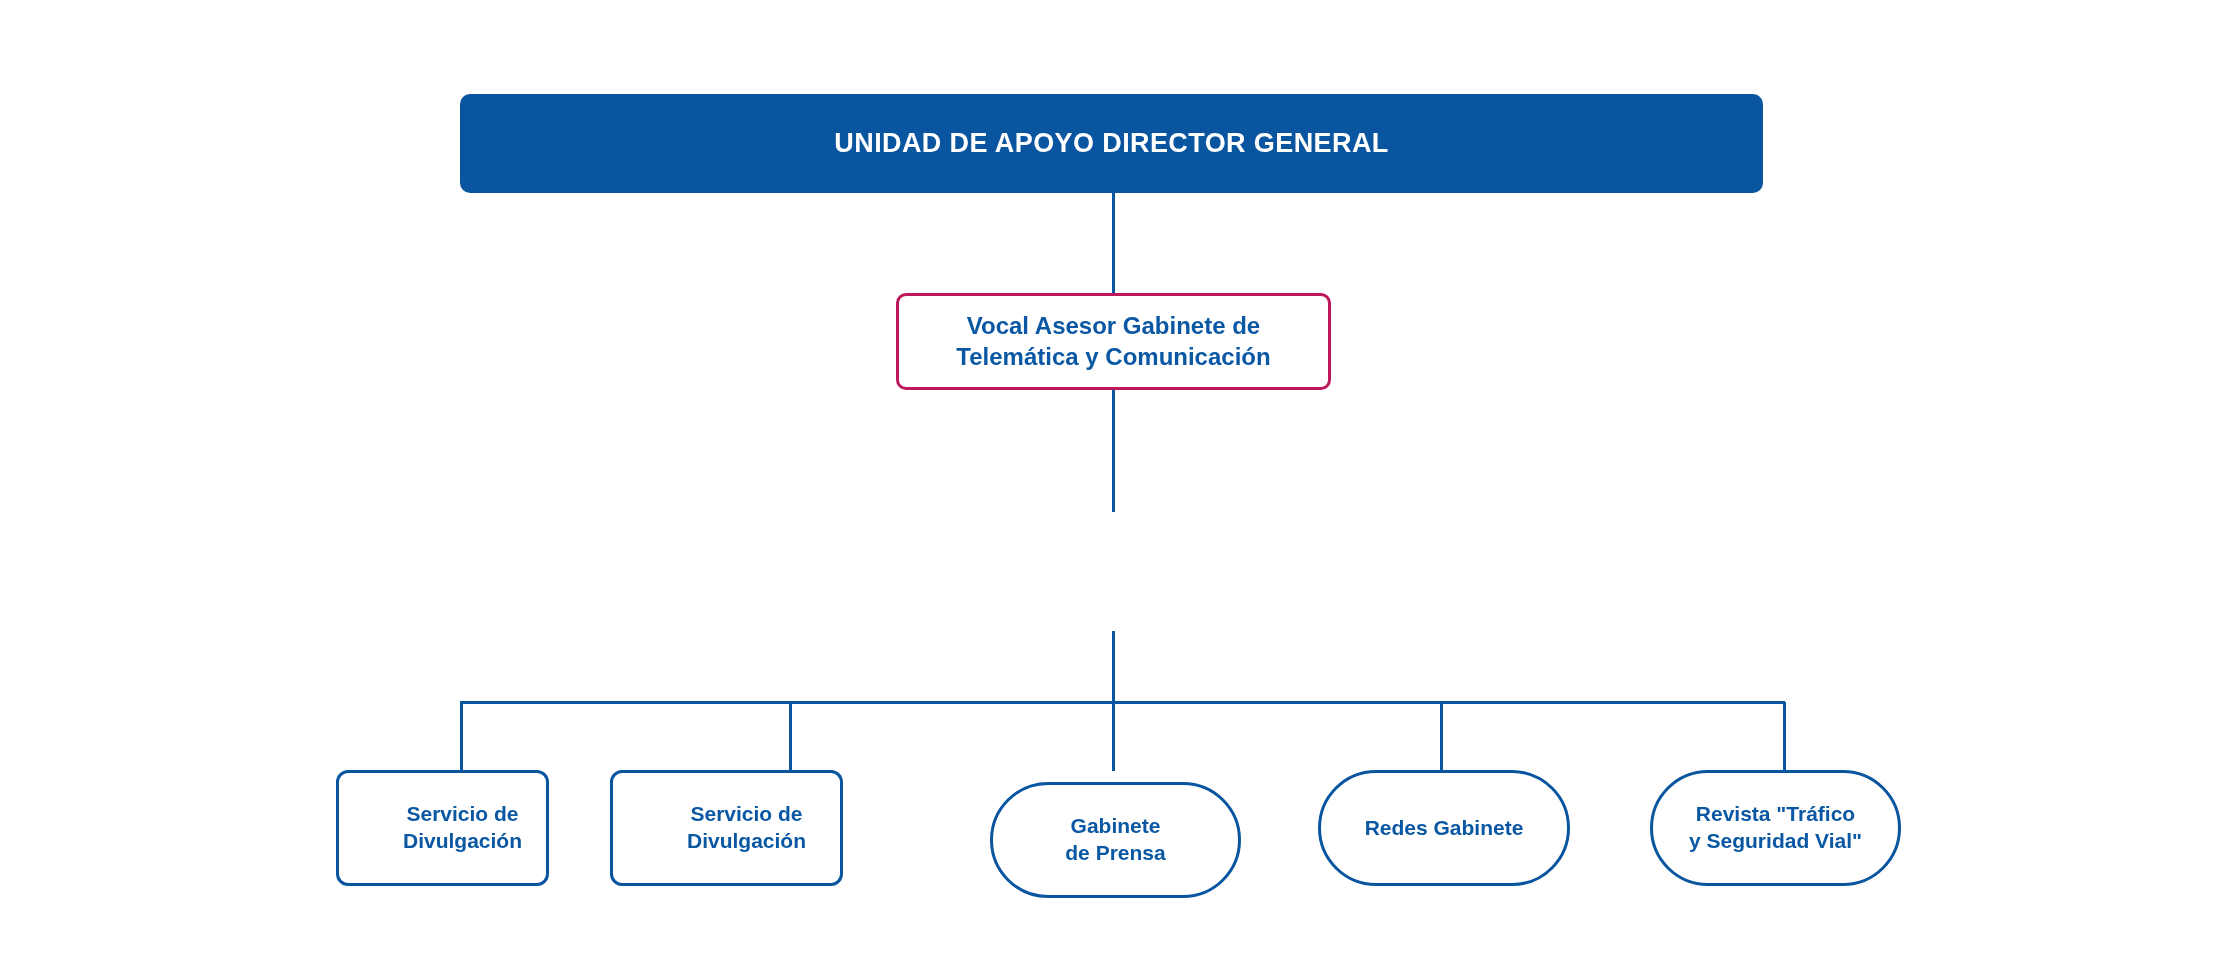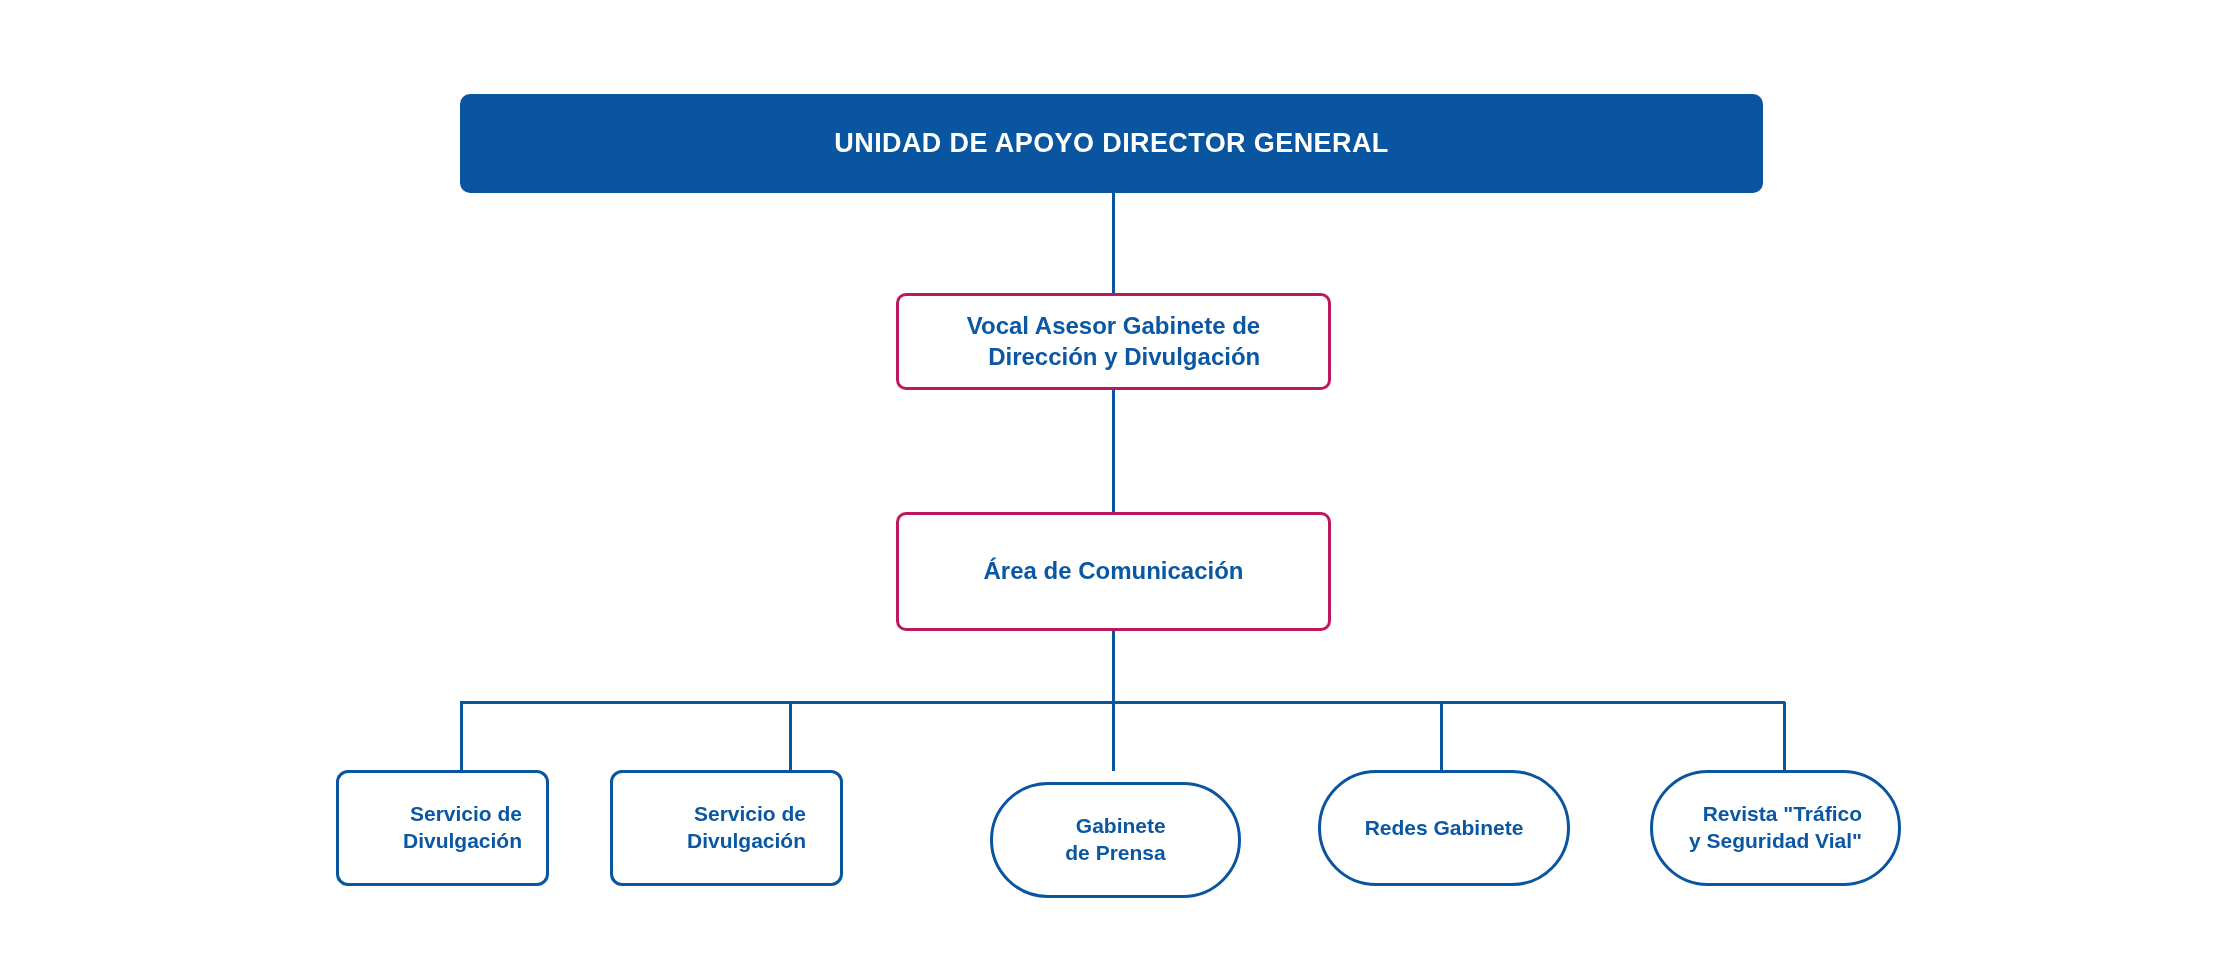--- a/index.html
+++ b/index.html
@@ -36,21 +36,21 @@
     shape-rendering: crispEdges;
   }
 
   
   .node {
     position: absolute;
     box-sizing: border-box;
     display: flex;
     align-items: center;
     justify-content: center;
-    text-align: right;
+    text-align: center;
     color: #0A57A4;
     font-weight: bold;
     line-height: 1.28;
     background: #ffffff;
   }
 
   
   .node.root {
     left: 460px;
     top: 94px;
@@ -115,29 +115,24 @@
     <line x1="1784" y1="702" x2="1784" y2="771"></line>
   </svg>
 
   <div class="node root">
     <span>UNIDAD DE APOYO DIRECTOR GENERAL</span>
   </div>
 
   <div class="node branch branch-1">
     <div>
       <span>Vocal Asesor Gabinete de</span>
-      <span>Dirección y Divulgación</span>
+      <span>Telemática y Comunicación</span>
     </div>
   </div>
 
-  <div class="node branch branch-2">
-    <div>
-      <span>Área de Comunicación</span>
-    </div>
-  </div>
 
   <div class="node leaf rect leaf-1">
     <div>
       <span>Servicio de</span>
       <span>Divulgación</span>
     </div>
   </div>
 
   <div class="node leaf rect leaf-2">
     <div>

